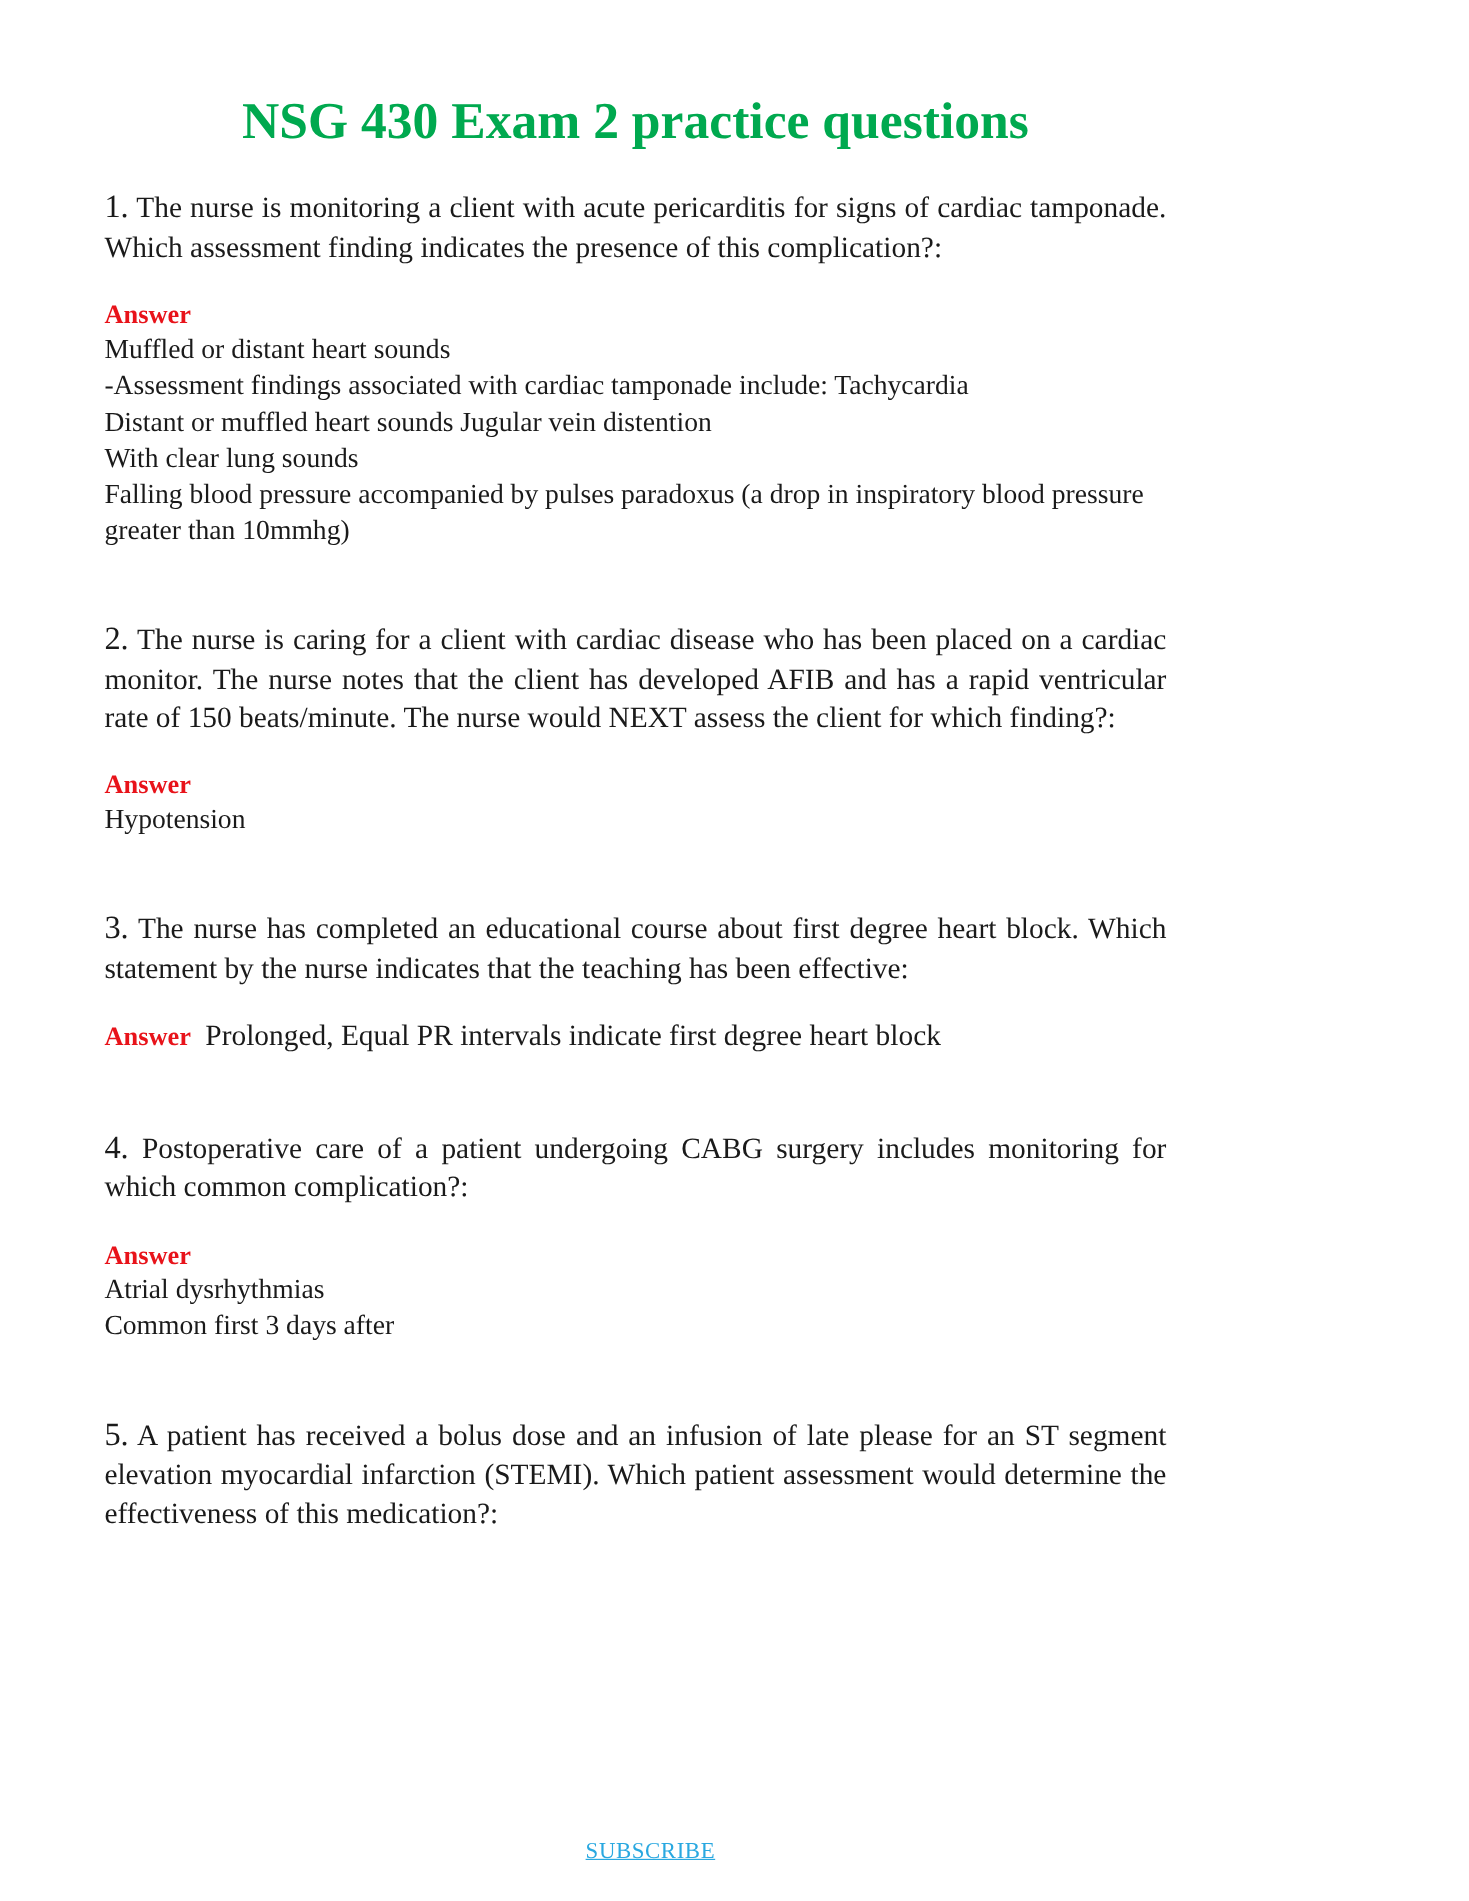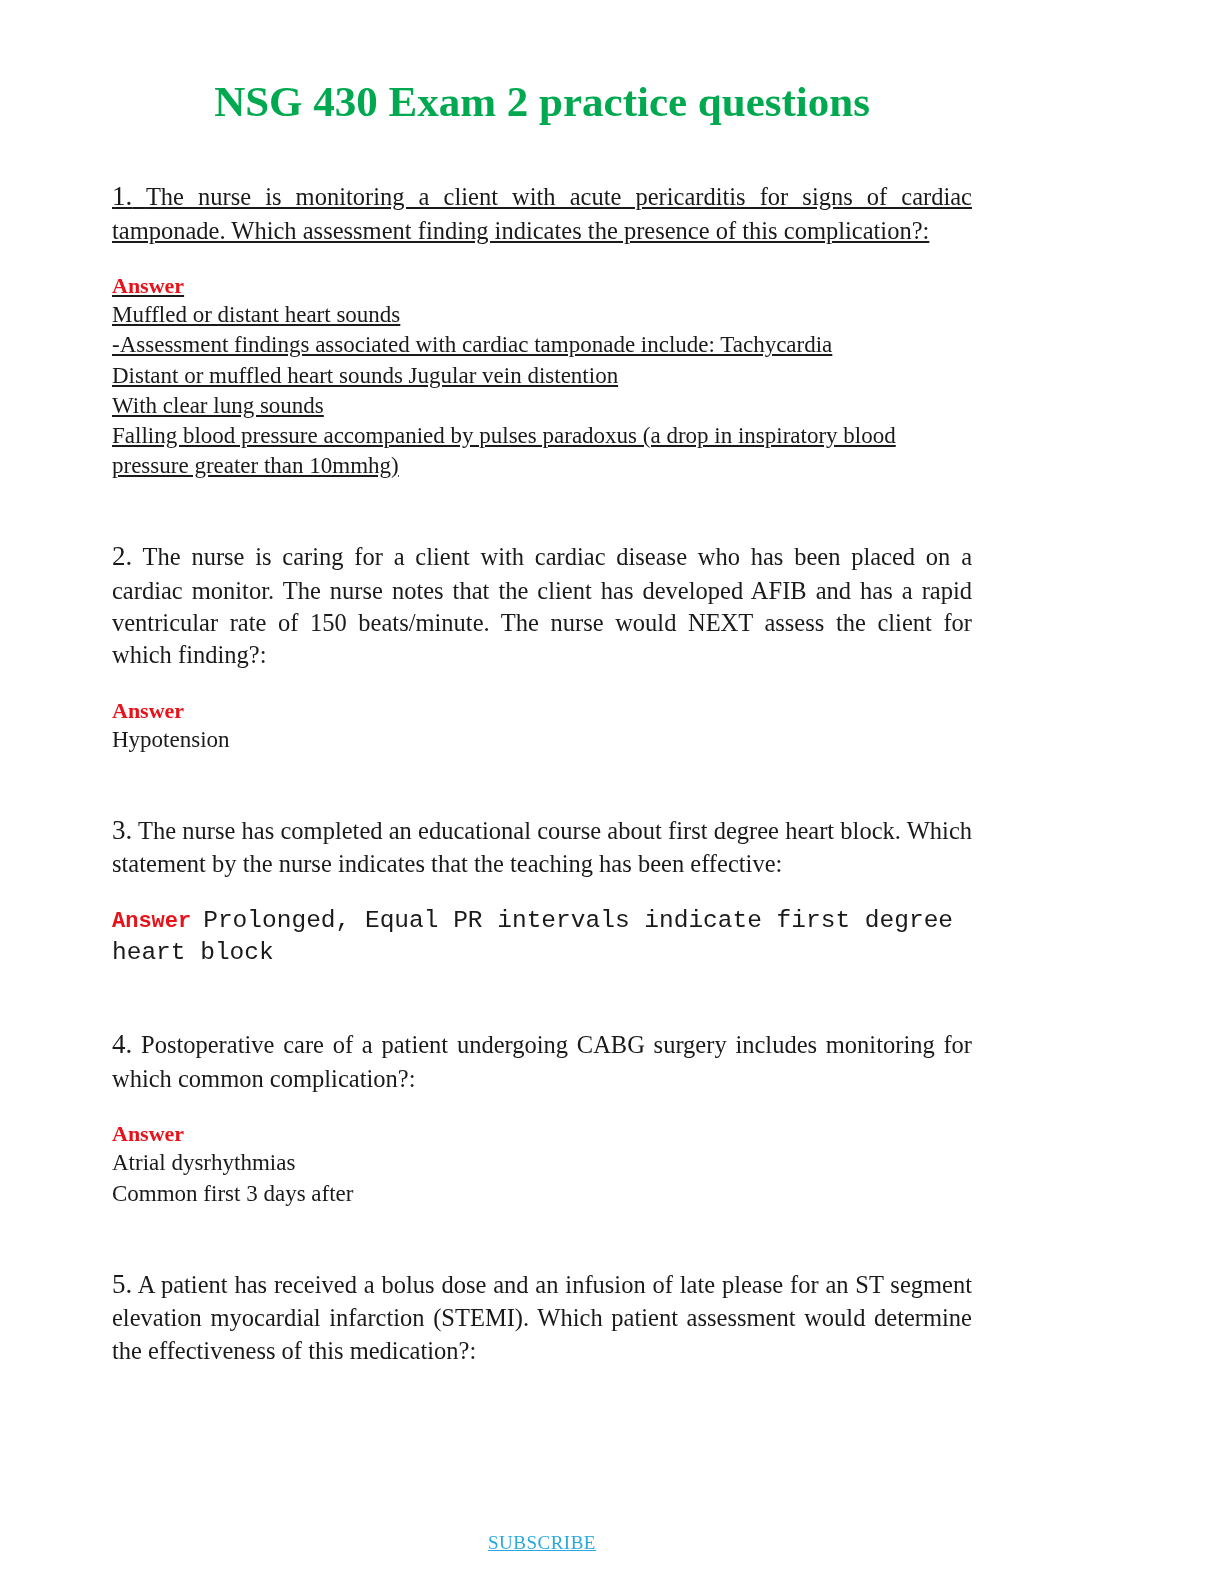--- a/index.html
+++ b/index.html
@@ -12,38 +12,37 @@
     height: 1584px;
     font-family: "Liberation Serif", serif;
     color: #1a1a1a;
     position: relative;
     overflow: hidden;
   }
   .page {
     width: 1084px;
     height: 1584px;
     box-sizing: border-box;
-    padding: 60px 112px 0 112px;
+    padding: 60px 112px 0 87px;
     position: relative;
   }
   .doc-title {
     text-align: center;
     color: #00a94f;
     font-size: 43px;
     font-weight: bold;
     letter-spacing: 0px;
     margin: 18px 0 0 0;
     line-height: 1.1;
   }
   .qa-block {
     margin-top: 58px;
   }
   .qa-block.first {
-    margin-top: 54px;
-    text-decoration: underline;
+    margin-top: 30px;
   }
   .question {
     font-size: 24.5px;
     line-height: 1.32;
     text-align: justify;
     text-justify: inter-word;
     margin: 0;
   }
   .qnum {
     font-size: 27px;
@@ -61,21 +60,20 @@
     font-size: 23px;
     line-height: 1.31;
     margin: 0;
   }
   .answer-lines div {
     white-space: normal;
   }
   .inline-answer {
     font-size: 24.5px;
     line-height: 1.32;
-    font-family: Liberation Mono, monospace;
   }
   .inline-answer .answer-label {
     margin-right: 12px;
   }
   .footer {
     position: absolute;
     left: 0;
     right: 0;
     bottom: 30px;
     text-align: center;

